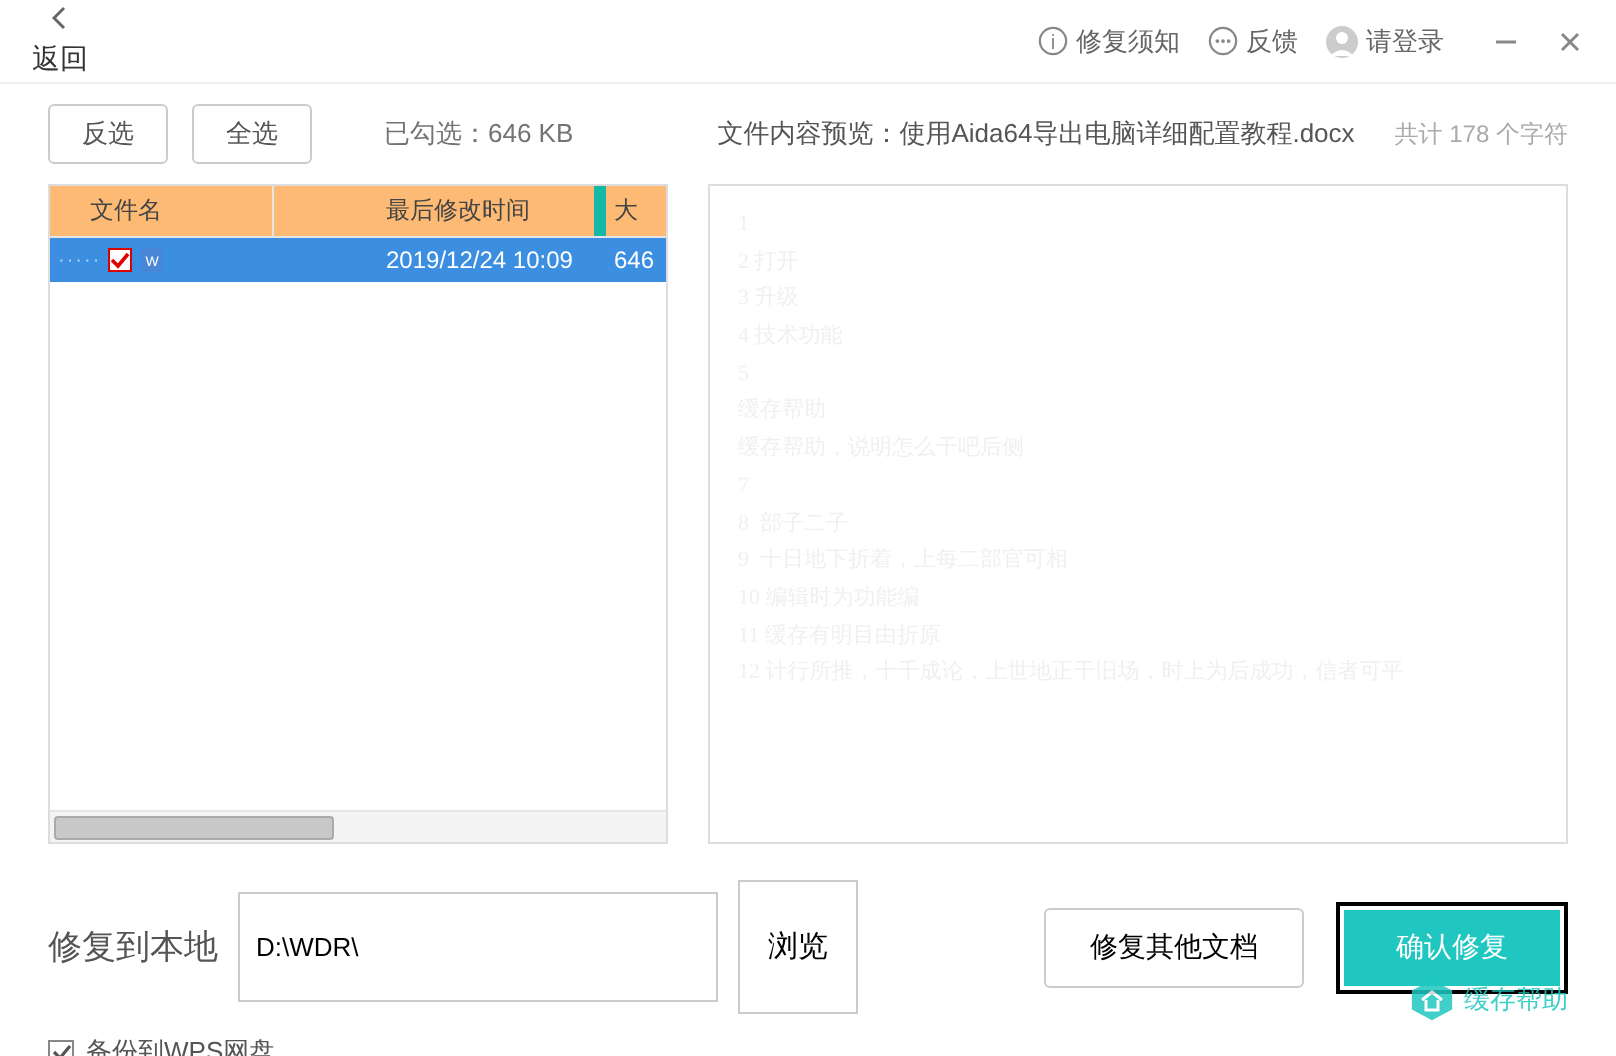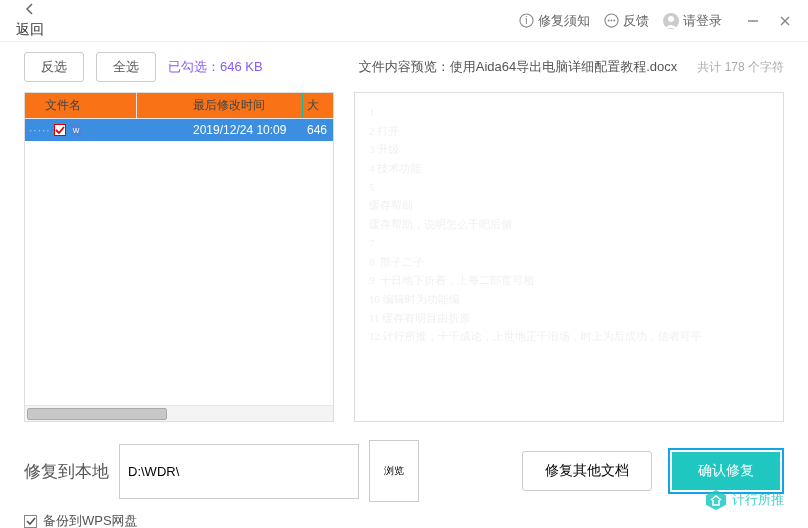--- a/index.html
+++ b/index.html
@@ -8,31 +8,31 @@
     .titlebar { height: 42px; display: flex; align-items: center; padding: 0 16px; border-bottom: 1px solid #f0f0f0; }
     .back-btn { display: flex; align-items: center; gap: 6px; cursor: pointer; color: #333; font-size: 14px; flex-direction: column; }
     .spacer { flex: 1; }
     .titlebar-right { display: flex; align-items: center; gap: 14px; color: #666; font-size: 13px; }
     .tb-link { display: flex; align-items: center; gap: 4px; cursor: pointer; }
     .win-controls { display: flex; align-items: center; gap: 18px; margin-left: 10px; }
     .win-btn { width: 14px; height: 14px; display: flex; align-items: center; justify-content: center; cursor: pointer; color: #888; }
     
     .toolbar { height: 50px; display: flex; align-items: center; padding: 0 24px; gap: 12px; }
     .sel-btn { border: 1px solid #ccc; background: #fff; padding: 5px 16px; border-radius: 3px; cursor: pointer; font-size: 13px; color: #555; }
-    .selected-info { color: #8b5cf6; font-size: 13px; margin-left: 0; }
+    .selected-info { color: #737373; font-size: 13px; margin-left: 24px; }
     .toolbar-right { margin-left: auto; display: flex; align-items: flex-end; gap: 20px; }
     .preview-title { color: #555; font-size: 13px; }
     .char-count { color: #aaa; font-size: 12px; }
     
     .content { display: flex; padding: 0 24px; gap: 20px; height: 330px; }
     
     .left-panel { width: 310px; border: 1px solid #ddd; display: flex; flex-direction: column; }
-    .table-header { display: flex; background: #f97316; border-bottom: 1px solid #e5e5e5; height: 26px; align-items: center; font-size: 12px; color: #444; }
+    .table-header { display: flex; background: #fdba74; border-bottom: 1px solid #e5e5e5; height: 26px; align-items: center; font-size: 12px; color: #444; }
     .th-name { flex: 1; padding-left: 20px; border-right: 1px solid #e5e5e5; height: 100%; display: flex; align-items: center; }
-    .th-date { width: 118px; padding-left: 8px; border-right: 1px solid #14b8a6; height: 100%; display: flex; align-items: center; margin-left: 48px; }
+    .th-date { width: 118px; padding-left: 8px; border-right: 6px solid #14b8a6; height: 100%; display: flex; align-items: center; margin-left: 48px; }
     .th-size { width: 30px; padding-left: 4px; height: 100%; display: flex; align-items: center; }
     .table-body { flex: 1; overflow: auto; }
     .row { display: flex; height: 22px; align-items: center; font-size: 12px; }
     .row.selected { background: #3b8ee0; color: #fff; }
     .cell-name { flex: 1; display: flex; align-items: center; padding-left: 4px; gap: 3px; }
     .tree-dots { color: #999; font-size: 10px; letter-spacing: 1px; }
     .row.selected .tree-dots { color: rgba(255,255,255,0.6); }
     .chk { width: 12px; height: 12px; border: 1px solid #d00; background: #fff; display: inline-flex; align-items: center; justify-content: center; }
     .chk svg { width: 10px; height: 10px; }
     .doc-icon { width: 14px; height: 14px; display: inline-flex; }
@@ -41,24 +41,24 @@
     .h-scroll { height: 16px; border-top: 1px solid #e5e5e5; background: #f4f4f4; position: relative; }
     .h-thumb { position: absolute; left: 2px; top: 2px; height: 12px; width: 140px; background: #c8c8c8; border: 1px solid #aaa; border-radius: 2px; }
     
     .right-panel { flex: 1; border: 1px solid #ddd; padding: 10px 14px; overflow: hidden; }
     .preview-content { color: #f0f0f0; font-size: 11px; line-height: 1.7; white-space: pre-wrap; font-family: SimSun, serif; }
     
     .footer { padding: 18px 24px 0; }
     .path-row { display: flex; align-items: center; gap: 10px; margin-bottom: 10px; }
     .path-label { color: #555; font-size: 17px; }
     .path-input { flex: 0 0 240px; border: 1px solid #ccc; padding: 19px 8px; font-size: 13px; }
-    .browse-btn { border: 1px solid #ccc; background: #fff; padding: 23px 14px; cursor: pointer; font-size: 10px; }
+    .browse-btn { border: 1px solid #ccc; background: #fff; padding: 23px 14px; cursor: pointer; font-size: 15px; }
     .footer-actions { margin-left: auto; display: flex; gap: 16px; align-items: center; }
     .other-btn { border: 1px solid #ccc; background: #fff; padding: 10px 22px; cursor: pointer; font-size: 14px; border-radius: 3px; }
-    .confirm-wrap { border: 2px solid #0ea5e9; padding: 2px; }
+    .confirm-wrap { border: 2px solid #000000; padding: 2px; }
     .confirm-btn { background: #1fc7c0; color: #fff; border: none; padding: 10px 26px; cursor: pointer; font-size: 14px; position: relative; }
     .watermark { position: absolute; right: 24px; bottom: 16px; display: flex; align-items: center; gap: 4px; color: #1fc7c0; font-size: 13px; opacity: 0.85; pointer-events: none; }
     .watermark .wm-icon { width: 24px; height: 24px; background: #1fc7c0; clip-path: polygon(50% 8%, 92% 30%, 92% 70%, 50% 92%, 8% 70%, 8% 30%); display: flex; align-items: center; justify-content: center; }
     .backup-row { display: flex; align-items: center; gap: 6px; color: #555; font-size: 13px; }
     .backup-chk { width: 13px; height: 13px; border: 1px solid #888; display: inline-flex; align-items: center; justify-content: center; }
   </style>
 </head>
 <body>
 
 <div class="titlebar">
@@ -189,14 +189,14 @@
     <span>备份到WPS网盘</span>
   </div>
 </div>
 
 <div class="watermark">
   <span class="wm-icon">
       <svg width="14" height="14" viewBox="0 0 14 14">
         <path d="M2 7 L7 3 L12 7 M4 7 V12 H10 V7" stroke="#fff" stroke-width="1.5" fill="none"></path>
       </svg>
     </span>
-  <span>计行所推</span>
+  <span>缓存帮助</span>
 </div>
 
 </body></html>

